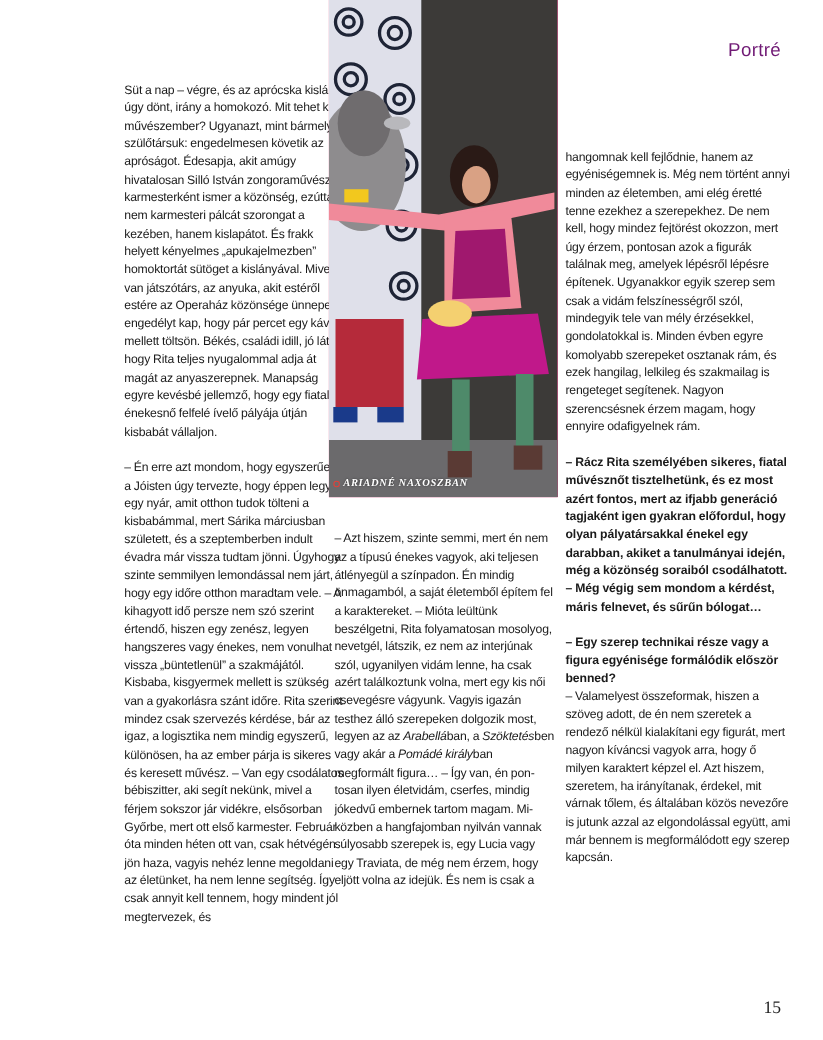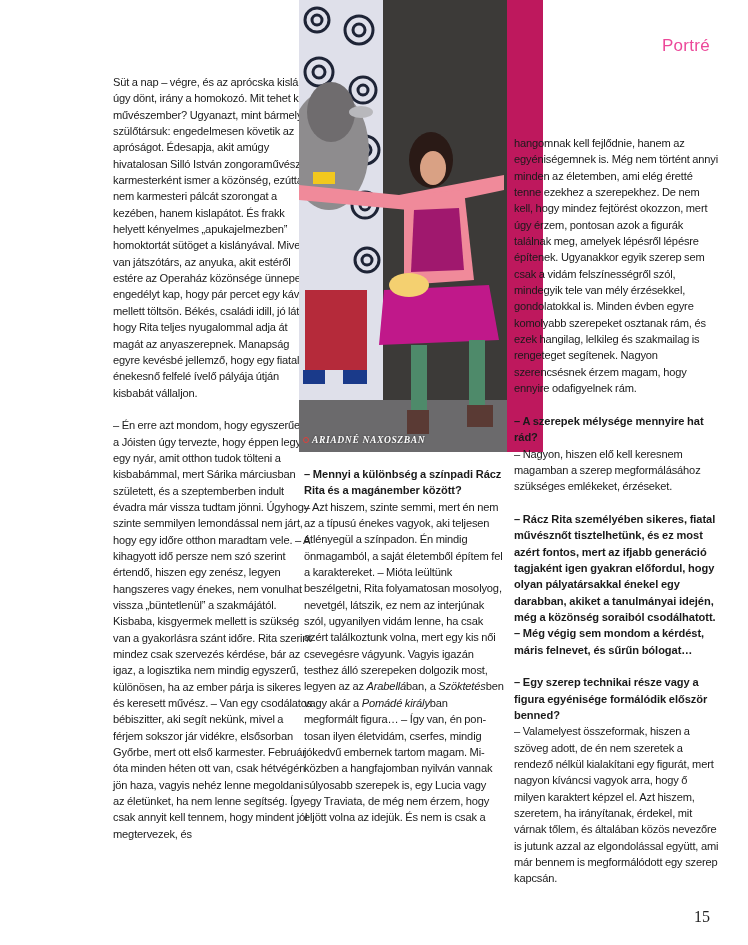--- a/index.html
+++ b/index.html
@@ -1,28 +1,28 @@
 <!DOCTYPE html>
 <html><head>
   <meta charset="utf-8">
   <style>
     html, body { margin: 0; padding: 0; background: #ffffff; }
     body { width: 748px; height: 945px; position: relative; overflow: hidden;
       font-family: "Liberation Sans", sans-serif; color: #1a1a1a; }
     .section-label { position: absolute; right: 38px; top: 36px; font-size: 17px;
-      letter-spacing: 0.3px; color: #ec4899; }
+      letter-spacing: 0.3px; color: #701a75; }
     .col { position: absolute; width: 200px; font-size: 11.1px; line-height: 16.35px;
       letter-spacing: -0.15px; word-spacing: -0.3px; }
     .col p { margin: 0; }
     .col p + p { margin-top: 16.35px; }
     .col .q { font-weight: bold; letter-spacing: -0.05px; }
     .col1 { left: 113px; top: 74px; }
     .col2 { left: 304px; top: 466px; }
     .col3 { left: 514px; top: 92px; width: 205px; margin-top: 43px; }
-    .photo { position: absolute; left: 299px; top: 0; width: 244px; height: 452px; overflow: hidden;
+    .photo { position: absolute; left: 299px; top: 0; width: 208px; height: 452px; overflow: hidden;
       background: #be185d; text-align: right; }
     .photo svg { display: block; }
     .caption { position: absolute; left: 4px; bottom: 7px; font-family: "Liberation Serif", serif;
       font-style: italic; font-weight: bold; font-size: 9.6px; letter-spacing: 0.6px; color: #ffffff;
       display: flex; align-items: center; gap: 3px; text-shadow: 0 0 2px rgba(0,0,0,0.6); }
     .caption .dot { width: 6px; height: 6px; border: 1.5px solid #e0403a; border-radius: 50%; box-sizing: border-box; }
     .page-number { position: absolute; right: 38px; top: 908px; font-family: "Liberation Serif", serif;
       font-size: 16px; color: #222; }
     i { font-style: italic; }
   </style>
@@ -79,31 +79,27 @@
     <rect x="168" y="405" width="26" height="22" fill="#5a3a34"></rect>
   </svg>
   <div class="caption">
     <span class="dot"></span>
     <span>ARIADNÉ NAXOSZBAN</span>
   </div>
 </div>
 
 <div class="col col2">
   <p>
-    <span class="q">– Mennyi a különbség a színpadi Rácz Rita és a magánember között?</span><br>
+    <br>
     <span>– Azt hiszem, szinte semmi, mert én nem az a típusú énekes vagyok, aki teljesen átlényegül a színpadon. Én mindig önmagamból, a saját életem­ből építem fel a karaktereket. – Mióta leültünk beszélgetni, Rita folyamatosan mosolyog, nevetgél, látszik, ez nem az interjúnak szól, ugyanilyen vidám lenne, ha csak azért találkoztunk volna, mert egy kis női csevegésre vágyunk. Vagyis igazán testhez álló szerepeken dolgozik most, legyen az az </span><i>Arabellá</i><span>ban, a </span><i>Szök­tetés</i><span>ben vagy akár a </span><i>Pomádé király</i><span>ban megformált figura… – Így van, én pon­tosan ilyen életvidám, cserfes, mindig jókedvű embernek tartom magam. Mi­közben a hangfajomban nyilván vannak súlyosabb szerepek is, egy Lucia vagy egy Traviata, de még nem érzem, hogy eljött volna az idejük. És nem is csak a</span>
   </p>
 </div>
 
 <div class="col col3">
   <p>hangomnak kell fejlődnie, hanem az egyéniségemnek is. Még nem történt annyi minden az életemben, ami elég éretté tenne ezekhez a szerepekhez. De nem kell, hogy mindez fejtörést okozzon, mert úgy érzem, pontosan azok a figurák találnak meg, amelyek lépésről lépésre építenek. Ugyanakkor egyik szerep sem csak a vidám felszí­nességről szól, mindegyik tele van mély érzésekkel, gondolatokkal is. Minden évben egyre komolyabb szerepeket osztanak rám, és ezek hangilag, lelkileg és szakmailag is rengeteget segítenek. Nagyon szerencsésnek érzem magam, hogy ennyire odafigyelnek rám.</p>
-  <p>
-    <span class="q">– A szerepek mélysége mennyire hat rád?</span><br>
-    <span>– Nagyon, hiszen elő kell keresnem magamban a szerep megformálásához szükséges emlékeket, érzéseket.</span>
-  </p>
   <p>
     <span class="q">– Rácz Rita személyében sikeres, fiatal művésznőt tisztelhetünk, és ez most azért fontos, mert az ifjabb generáció tagjaként igen gyakran előfordul, hogy olyan pá­lyatársakkal énekel egy darabban, akiket a tanulmányai idején, még a közönség soraiból csodálhatott. – Még végig sem mondom a kérdést, máris felnevet, és sűrűn bólogat…</span>
   </p>
   <p>
     <span class="q">– Egy szerep technikai része vagy a figura egyénisége formálódik először benned?</span><br>
     <span>– Valamelyest összeformak, hiszen a szöveg adott, de én nem szeretek a rendező nélkül kialakítani egy figurát, mert nagyon kíváncsi vagyok arra, hogy ő milyen karaktert képzel el. Azt hiszem, szeretem, ha irányítanak, érdekel, mit várnak tőlem, és általában közös ne­vezőre is jutunk azzal az elgondolással együtt, ami már bennem is megformá­lódott egy szerep kapcsán.</span>
   </p>
 </div>
 
 <div class="page-number">15</div>

